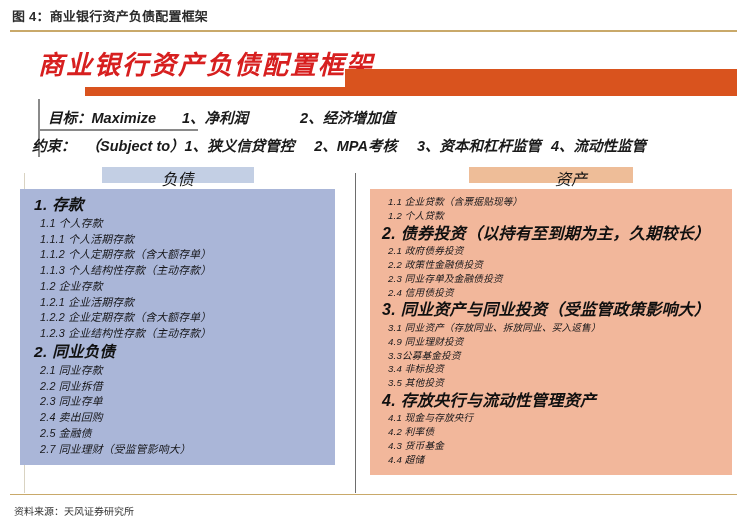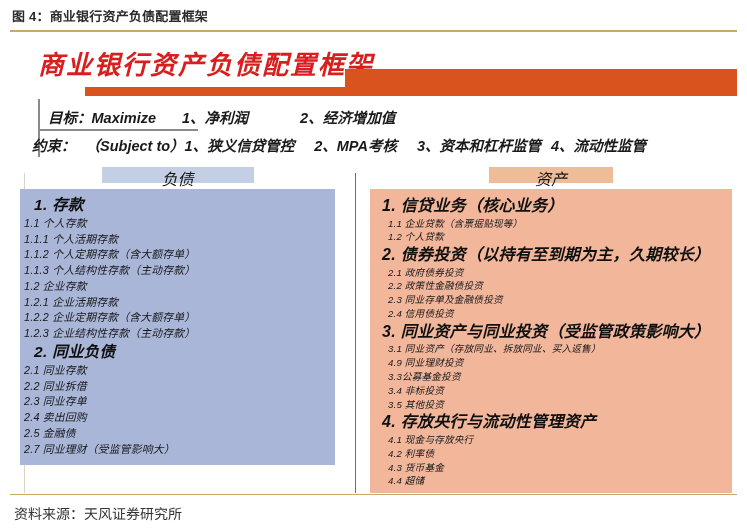--- a/index.html
+++ b/index.html
@@ -69,54 +69,54 @@
   
   .col{position:absolute;top:134px;}
   .col-left{left:10px;width:315px;}
   .col-right{left:360px;width:362px;}
 
   .col-head{
     height:16px;line-height:26px;text-align:center;
     font-size:16px;color:#141414;font-weight:normal;
   }
   .head-lia{width:152px;margin:0 auto;background:#c3cfe4;}
-  .head-ast{width:124px;margin:0 auto;background:#eebd98;}
+  .head-ast{width:124px;margin:0 auto;background:#eebd98;padding-left:40px;}
 
   .panel{margin-top:6px;padding:6px 0 8px 0;}
   .panel-lia{background:#aab6d8;}
   .panel-ast{background:#f2b79b;}
 
   .lvl1{
     font-size:15px;font-weight:bold;color:#101010;
     padding:1px 0 1px 14px;line-height:1.22;letter-spacing:.3px;
   }
   .lvl2{
     font-size:10.5px;color:#17171a;
     padding:0 0 0 22px;line-height:1.42;letter-spacing:.2px;
   }
   .panel-lia .lvl1{font-size:15.5px;padding-left:14px;}
-  .panel-lia .lvl2{font-size:10.8px;padding-left:4px;line-height:1.46;}
+  .panel-lia .lvl2{font-size:10.8px;padding-left:20px;line-height:1.46;}
   .panel-ast .lvl1{font-size:16px;padding-left:12px;}
   .panel-ast .lvl2{font-size:9.6px;padding-left:18px;line-height:1.44;}
 
   
   .col-divider{
     position:absolute;left:345px;top:140px;width:1px;height:348px;
     background:#6d6d6d;
   }
   
   .left-edge{
     position:absolute;left:14px;top:140px;width:1px;height:348px;
     background:#d9d3c2;
   }
 
   
   .source{
     position:absolute;left:14px;top:503px;
-    font-size:14px;color:#333;white-space:nowrap;
+    font-size:10px;color:#333;white-space:nowrap;
   }
 </style>
 </head>
 <body>
 
 <div class="page">
 
   <div class="fig-caption">图 4：商业银行资产负债配置框架</div>
   <div class="caption-rule"></div>
 
@@ -158,21 +158,20 @@
           <div class="lvl2">2.3  同业存单</div>
           <div class="lvl2">2.4 卖出回购</div>
           <div class="lvl2">2.5 金融债</div>
           <div class="lvl2">2.7  同业理财（受监管影响大）</div>
         </div>
     </div>
 
     <div class="col col-right">
       <div class="col-head head-ast">资产</div>
       <div class="panel panel-ast" id="ast-panel">
-          <div class="lvl1">1. 信贷业务（核心业务）</div>
           <div class="lvl2">1.1 企业贷款（含票据贴现等）</div>
           <div class="lvl2">1.2 个人贷款</div>
           <div class="lvl1">2. 债券投资（以持有至到期为主，久期较长）</div>
           <div class="lvl2">2.1 政府债券投资</div>
           <div class="lvl2">2.2 政策性金融债投资</div>
           <div class="lvl2">2.3 同业存单及金融债投资</div>
           <div class="lvl2">2.4 信用债投资</div>
           <div class="lvl1">3. 同业资产与同业投资（受监管政策影响大）</div>
           <div class="lvl2">3.1 同业资产（存放同业、拆放同业、买入返售）</div>
           <div class="lvl2">4.9 同业理财投资</div>

